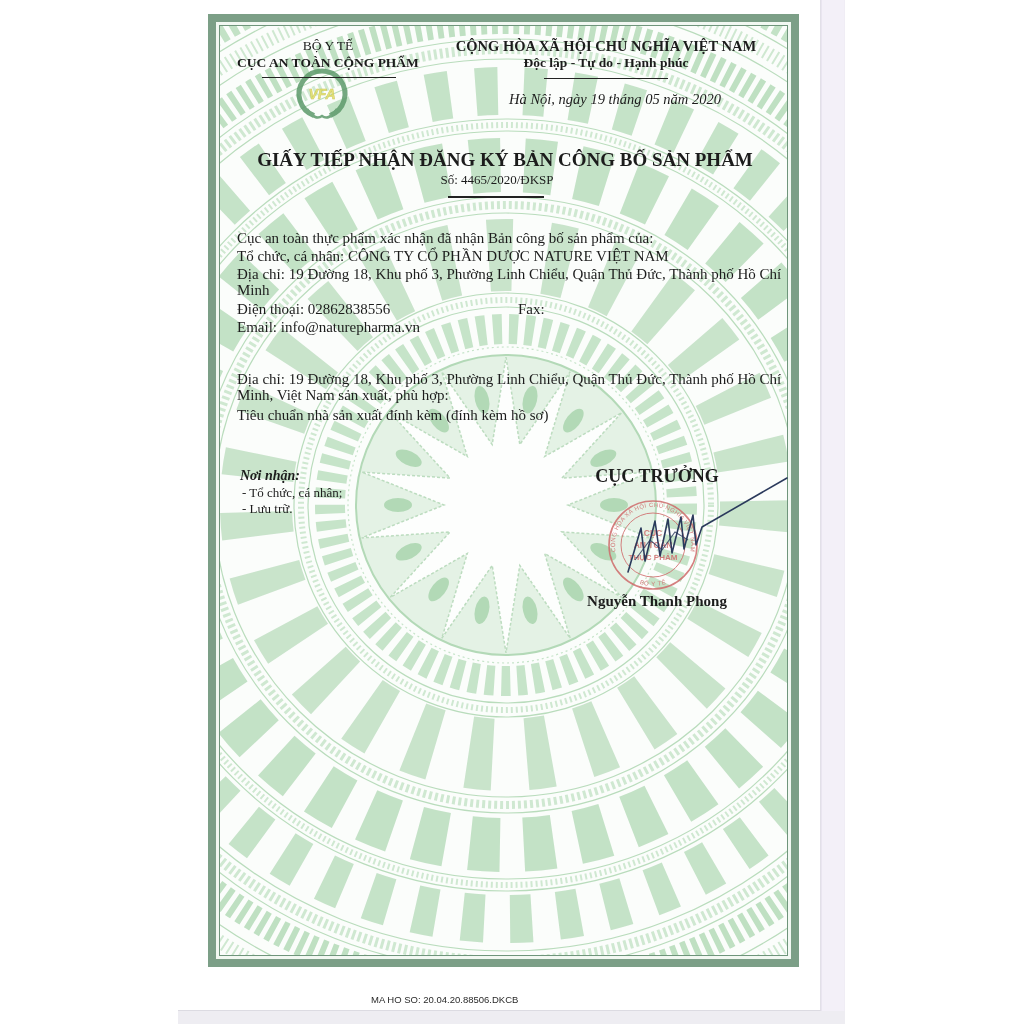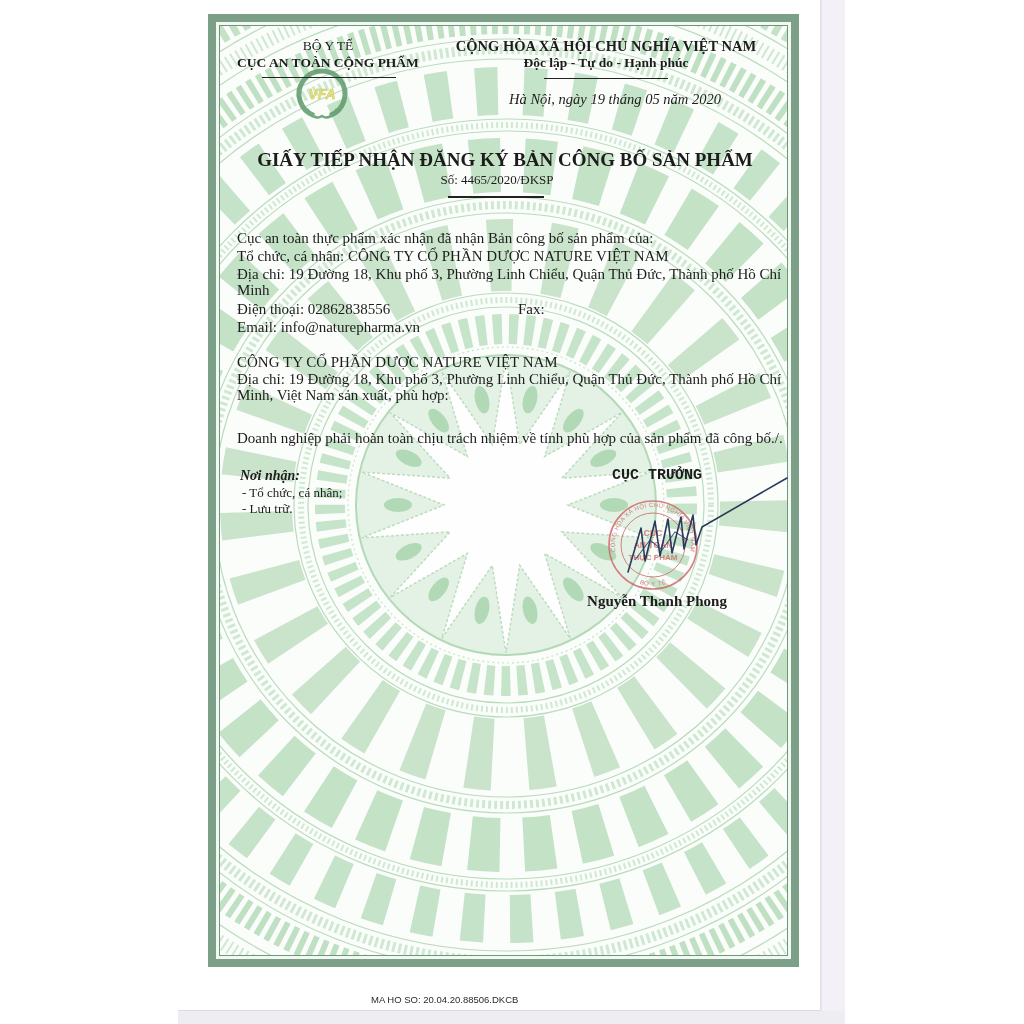--- a/index.html
+++ b/index.html
@@ -125,30 +125,29 @@
   <div class="t c" style="left:397px;top:171px;width:200px;font-size:13px;line-height:18px;">Số: 4465/2020/ĐKSP</div>
   <div class="rule" style="left:448px;top:196px;width:96px;height:2px;"></div>
 
   <div class="body-line" style="top:229px;">Cục an toàn thực phẩm xác nhận đã nhận Bản công bố sản phẩm của:</div>
   <div class="body-line" style="top:247px;">Tổ chức, cá nhân: CÔNG TY CỔ PHẦN DƯỢC NATURE VIỆT NAM</div>
   <div class="body-line" style="top:265px;">Địa chỉ: 19 Đường 18, Khu phố 3, Phường Linh Chiểu, Quận Thủ Đức, Thành phố Hồ Chí</div>
   <div class="body-line" style="top:281px;">Minh</div>
   <div class="body-line" style="top:300px;">Điện thoại: 02862838556</div>
   <div class="body-line" style="top:300px;left:518px;">Fax:</div>
   <div class="body-line" style="top:318px;">Email: info@naturepharma.vn</div>
-  <div class="body-line" style="top:353px;">CÔNG TY CỔ PHẦN DƯỢC NATURE VIỆT NAM</div>
   <div class="body-line" style="top:370px;">Địa chỉ: 19 Đường 18, Khu phố 3, Phường Linh Chiểu, Quận Thủ Đức, Thành phố Hồ Chí</div>
   <div class="body-line" style="top:386px;">Minh, Việt Nam sản xuất, phù hợp:</div>
-  <div class="body-line" style="top:429px;">Doanh nghiệp phải hoàn toàn chịu trách nhiệm về tính phù hợp của sản phẩm đã công bố./.</div>
+  <div class="body-line" style="top:406px;">Tiêu chuẩn nhà sản xuất đính kèm (đính kèm hồ sơ)</div>
 
   <div class="t b i" style="left:240px;top:467px;font-size:14px;line-height:18px;">Nơi nhận:</div>
   <div class="t small" style="left:242px;top:485px;">- Tổ chức, cá nhân;</div>
   <div class="t small" style="left:242px;top:501px;">- Lưu trữ.</div>
 
-  <div class="t c b" style="left:557px;top:467px;width:200px;font-size:15px;line-height:18px;font-family:Liberation Mono, monospace;">CỤC TRƯỞNG</div>
+  <div class="t c b" style="left:557px;top:467px;width:200px;font-size:18px;line-height:18px;">CỤC TRƯỞNG</div>
 
   <svg class="abs-svg" style="left:606px;top:498px;" width="94" height="94" viewBox="0 0 94 94" opacity="0.85">
     <defs>
       <path id="stampTop" d="M22.6 76.1 A38 38 0 1 1 71.4 76.1"></path>
       <path id="stampBottom" d="M13.4 70.5 A41 41 0 0 0 80.6 70.5"></path>
     </defs>
     <circle cx="47" cy="47" r="44" fill="none" stroke="#cf6b6b" stroke-width="1.6"></circle>
     <circle cx="47" cy="47" r="32" fill="none" stroke="#cf6b6b" stroke-width="1"></circle>
     <text font-family="Liberation Sans, sans-serif" font-size="6" fill="#cf6b6b" letter-spacing="0.4">
       <textPath href="#stampTop" startOffset="50%" text-anchor="middle">CỘNG HÒA XÃ HỘI CHỦ NGHĨA VIỆT NAM</textPath>

